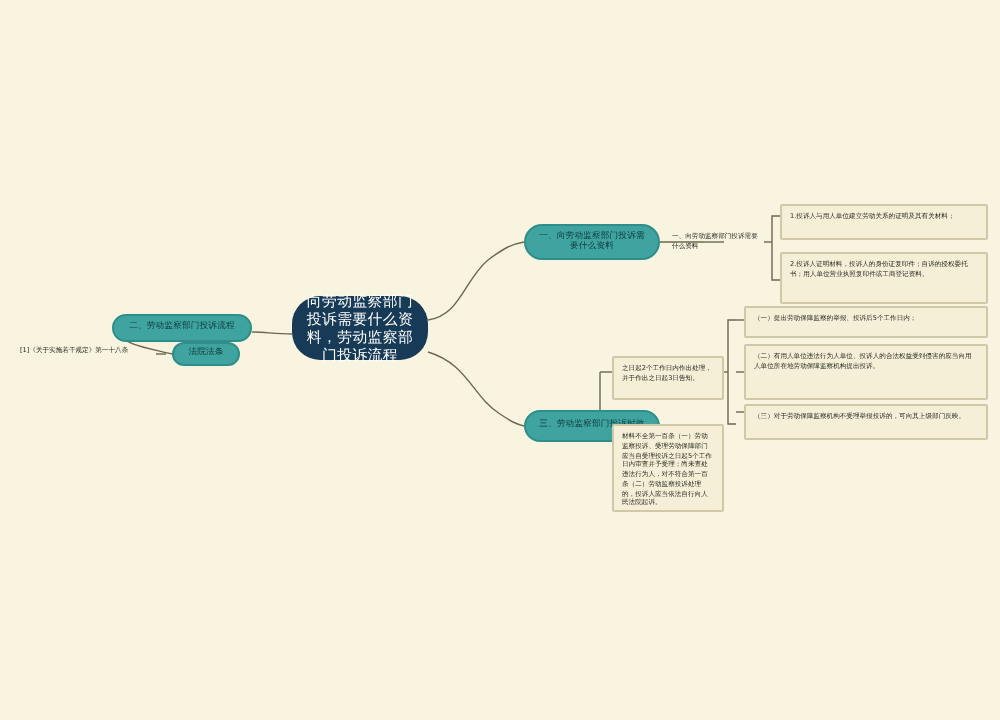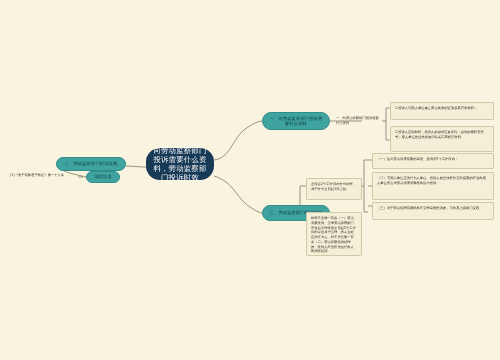--- a/index.html
+++ b/index.html
@@ -97,21 +97,21 @@
       <path d="M364,186 L356,186"></path>
       <path d="M368,160 L372,160"></path>
       <path d="M368,186 L372,186"></path>
       <path d="M368,206 L372,206"></path>
 
       <path d="M300,213 L300,186"></path>
       <path d="M300,186 L306,186"></path>
     </g>
   </svg>
 
-  <div class="node root" style="left:146px; top:148px; width:68px; height:32px;">向劳动监察部门投诉需要什么资料，劳动监察部门投诉时效</div>
+  <div class="node root" style="left:146px; top:148px; width:68px; height:32px;">向劳动监察部门投诉需要什么资料，劳动监察部门投诉流程</div>
 
   <div class="node branch" style="left:262px; top:112px; width:68px; height:18px;">一、向劳动监察部门投诉需要什么资料</div>
 
   <div class="node plain" style="left:336px; top:116px; width:46px; height:12px;">一、向劳动监察部门投诉需要什么资料</div>
 
   <div class="node boxed" style="left:390px; top:102px; width:104px; height:18px;">1.投诉人与用人单位建立劳动关系的证明及其有关材料；</div>
 
   <div class="node boxed" style="left:390px; top:126px; width:104px; height:26px;">2.投诉人证明材料，投诉人的身份证复印件；自诉的授权委托书；用人单位营业执照复印件或工商登记资料。</div>
 
   <div class="node branch" style="left:56px; top:157px; width:70px; height:14px;">二、劳动监察部门投诉流程</div>

